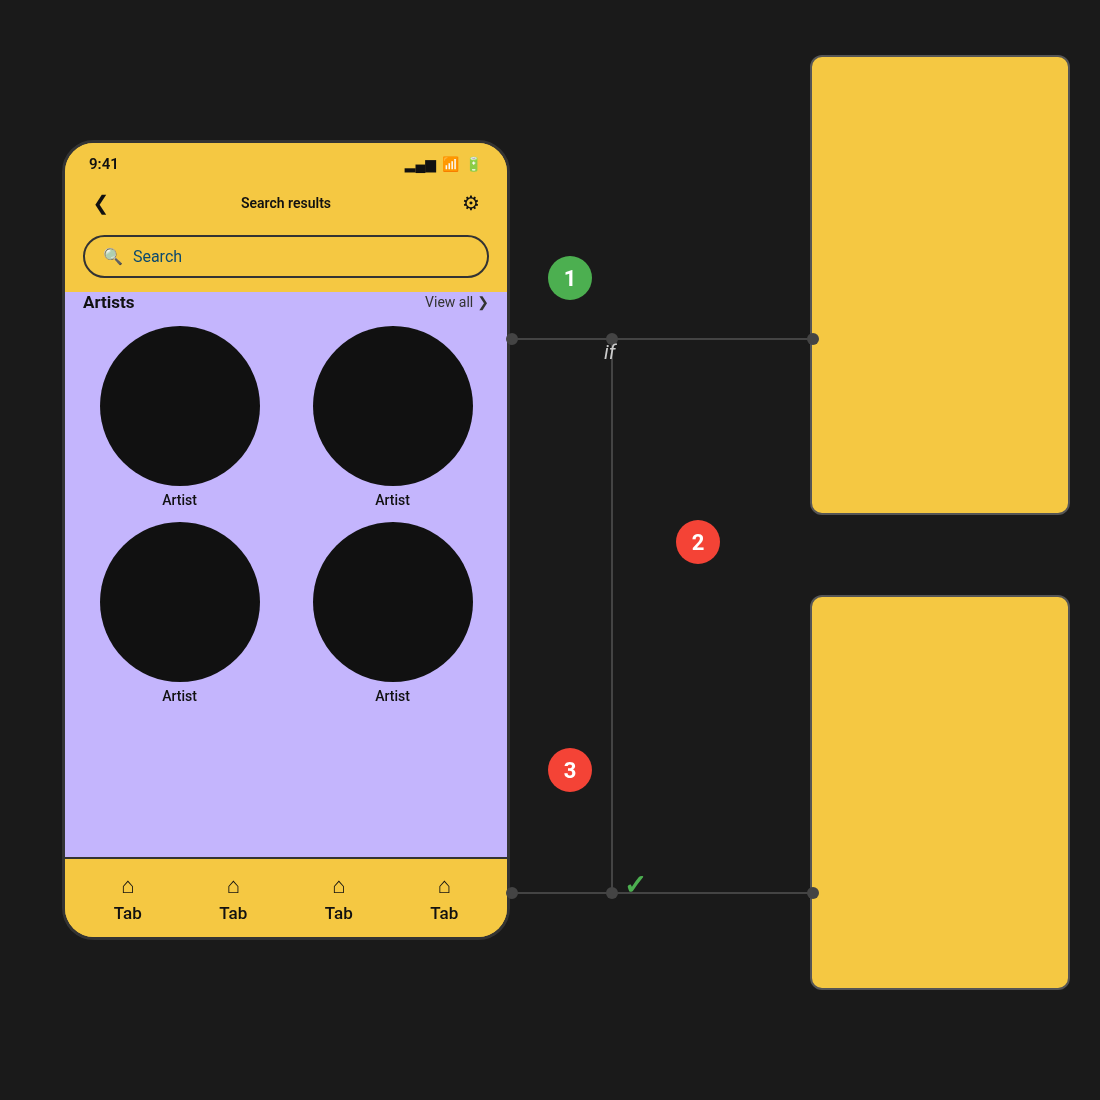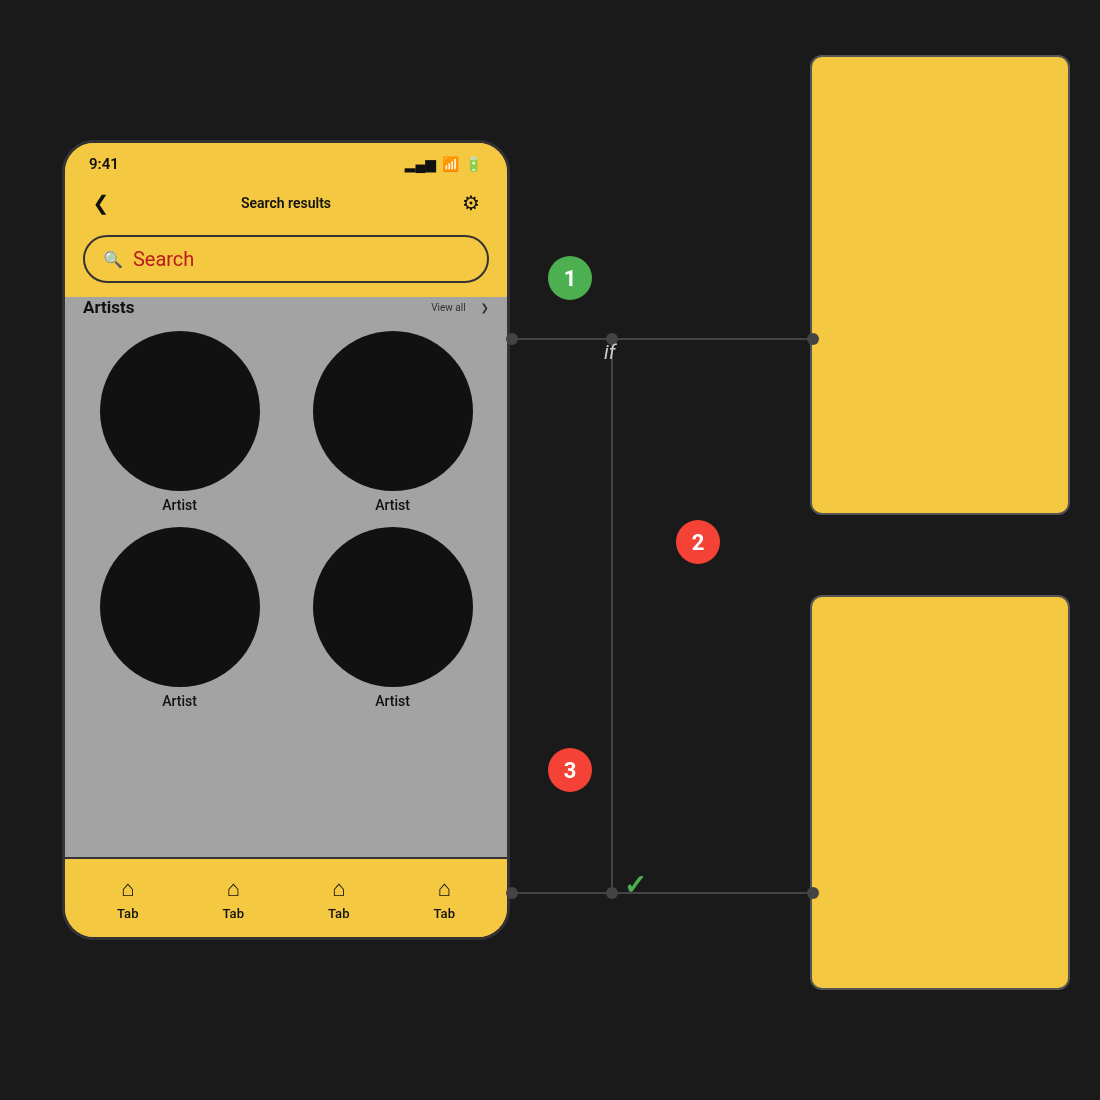--- a/index.html
+++ b/index.html
@@ -97,48 +97,48 @@
       border: 2px solid #333;
       border-radius: 30px;
       padding: 10px 18px;
       gap: 10px;
     }
     .search-icon-el {
       font-size: 16px;
       color: #555;
     }
     .search-input-text {
-      font-size: 20px;
-      color: #b91c1c;
+      font-size: 16px;
+      color: #0c4a6e;
       flex: 1;
     }
 
     
     .artists-section {
       flex: 1;
-      background: #a3a3a3;
+      background: #c4b5fd;
       padding: 0 18px;
       overflow: hidden;
     }
     .artists-header {
       display: flex;
       align-items: center;
       justify-content: space-between;
       margin-bottom: 14px;
     }
     .artists-label {
       font-size: 17px;
       font-weight: 700;
       color: #111;
     }
     .view-all-btn {
       display: flex;
       align-items: flex-start;
-      gap: 15px;
-      font-size: 10px;
+      gap: 4px;
+      font-size: 14px;
       color: #333;
       cursor: pointer;
     }
 
     
     .artist-grid {
       display: grid;
       grid-template-columns: 1fr 1fr;
       gap: 20px;
       row-gap: 0px;
@@ -177,21 +177,21 @@
       flex-direction: column;
       align-items: center;
       gap: 4px;
       cursor: pointer;
     }
     .nav-icon {
       font-size: 22px;
       color: #111;
     }
     .nav-label {
-      font-size: 13px;
+      font-size: 17px;
       color: #111;
       font-weight: 500;
     }
 
     
     .badge {
       position: absolute;
       width: 44px;
       height: 44px;
       border-radius: 50%;

